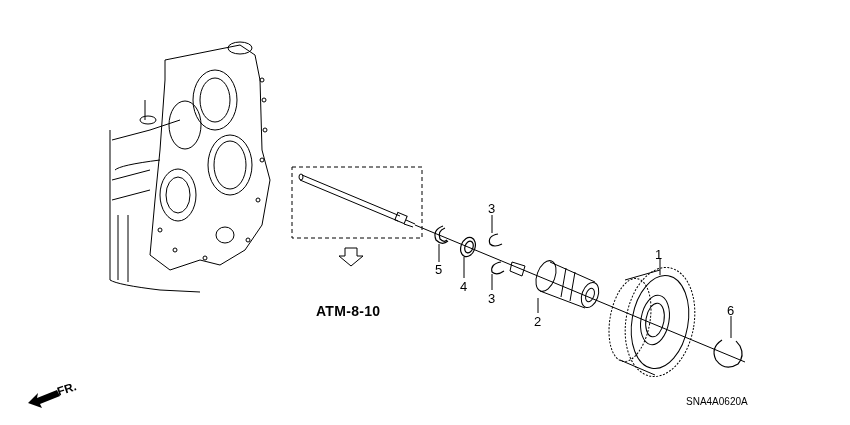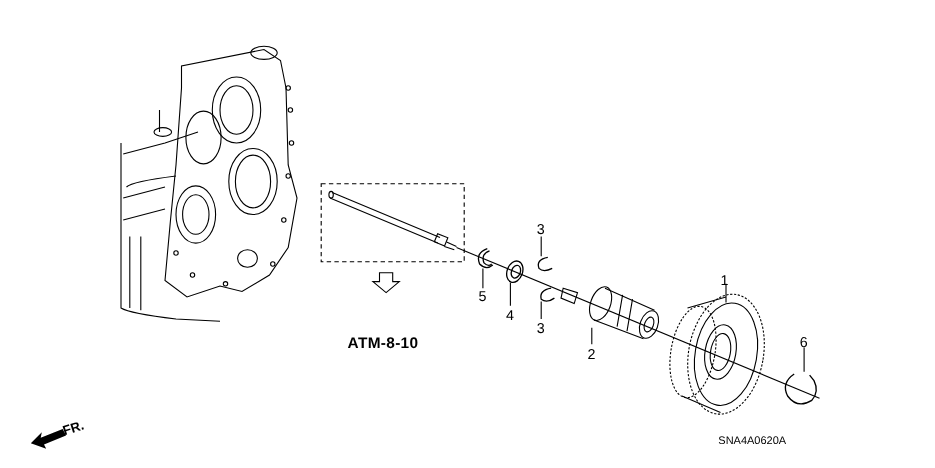--- a/index.html
+++ b/index.html
@@ -111,14 +111,14 @@
 
 <div class="lbl" style="left:655px;top:248px;">1</div>
 <div class="lbl" style="left:534px;top:315px;">2</div>
 <div class="lbl" style="left:488px;top:202px;">3</div>
 <div class="lbl" style="left:488px;top:292px;">3</div>
 <div class="lbl" style="left:460px;top:280px;">4</div>
 <div class="lbl" style="left:435px;top:263px;">5</div>
 <div class="lbl" style="left:727px;top:304px;">6</div>
 
 <div class="ref" style="left:316px;top:268px;margin-top:35px;">ATM-8-10</div>
-<div class="code" style="left:653px;top:396px;">SNA4A0620A</div>
+<div class="code" style="left:686px;top:396px;">SNA4A0620A</div>
 <div class="fr" style="left:57px;top:382px;">FR.</div>
 
 </body></html>

